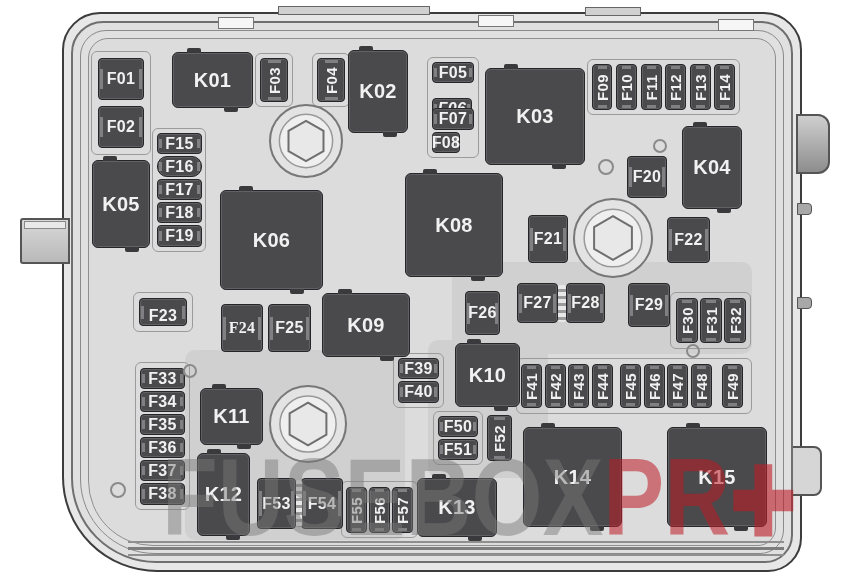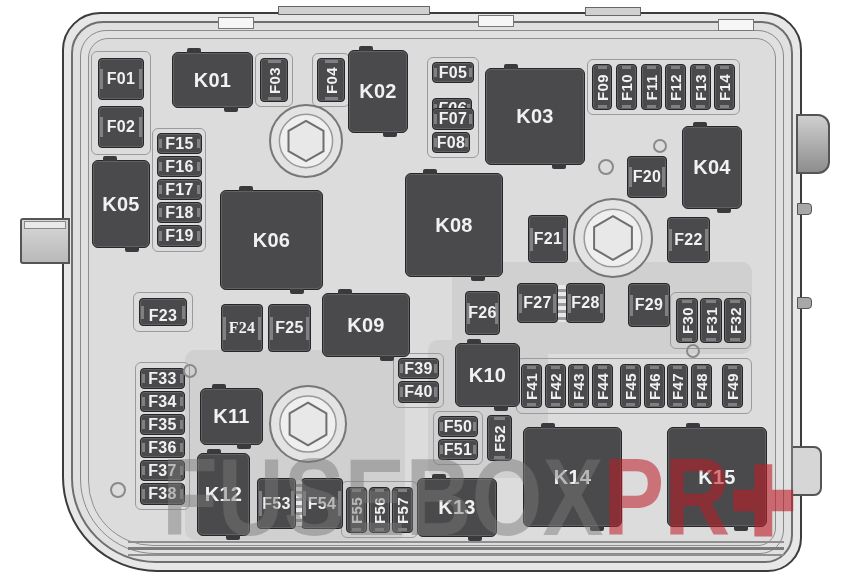--- a/index.html
+++ b/index.html
@@ -106,21 +106,21 @@
       </div>
       <div class="fuse" style="left: 432px; top: 62px; width: 42px; height: 21px;">
         <span class="lbl">F05</span>
       </div>
       <div class="fuse" style="left: 432px; top: 98px; width: 40px; height: 21px; font-style: italic;">
         <span class="lbl">F06</span>
       </div>
       <div class="fuse" style="left: 432px; top: 108px; width: 42px; height: 22px;">
         <span class="lbl">F07</span>
       </div>
-      <div class="fuse" style="left: 432px; top: 132px; width: 38px; height: 21px; align-items: center;">
+      <div class="fuse" style="left: 432px; top: 132px; width: 28px; height: 21px; align-items: center;">
         <span class="lbl">F08</span>
       </div>
       <div class="fuse v" style="left: 592px; top: 64px; width: 20px; height: 46px;">
         <span class="lbl">F09</span>
       </div>
       <div class="fuse v" style="left: 616px; top: 64px; width: 21px; height: 46px;">
         <span class="lbl">F10</span>
       </div>
       <div class="fuse v" style="left: 641px; top: 64px; width: 21px; height: 46px;">
         <span class="lbl">F11</span>
@@ -130,21 +130,21 @@
       </div>
       <div class="fuse v" style="left: 690px; top: 64px; width: 21px; height: 46px;">
         <span class="lbl">F13</span>
       </div>
       <div class="fuse v" style="left: 714px; top: 64px; width: 21px; height: 46px;">
         <span class="lbl">F14</span>
       </div>
       <div class="fuse" style="left: 157px; top: 133px; width: 45px; height: 21px; text-align: right;">
         <span class="lbl">F15</span>
       </div>
-      <div class="fuse" style="left: 157px; top: 156px; width: 45px; height: 21px;">
+      <div class="fuse" style="left: 157px; top: 156px; width: 45px; height: 21px; border-radius: 10px;">
         <span class="lbl">F16</span>
       </div>
       <div class="fuse" style="left: 157px; top: 179px; width: 45px; height: 21px;">
         <span class="lbl">F17</span>
       </div>
       <div class="fuse" style="left: 157px; top: 202px; width: 45px; height: 21px;">
         <span class="lbl">F18</span>
       </div>
       <div class="fuse" style="left: 157px; top: 225px; width: 45px; height: 22px;">
         <span class="lbl">F19</span>

